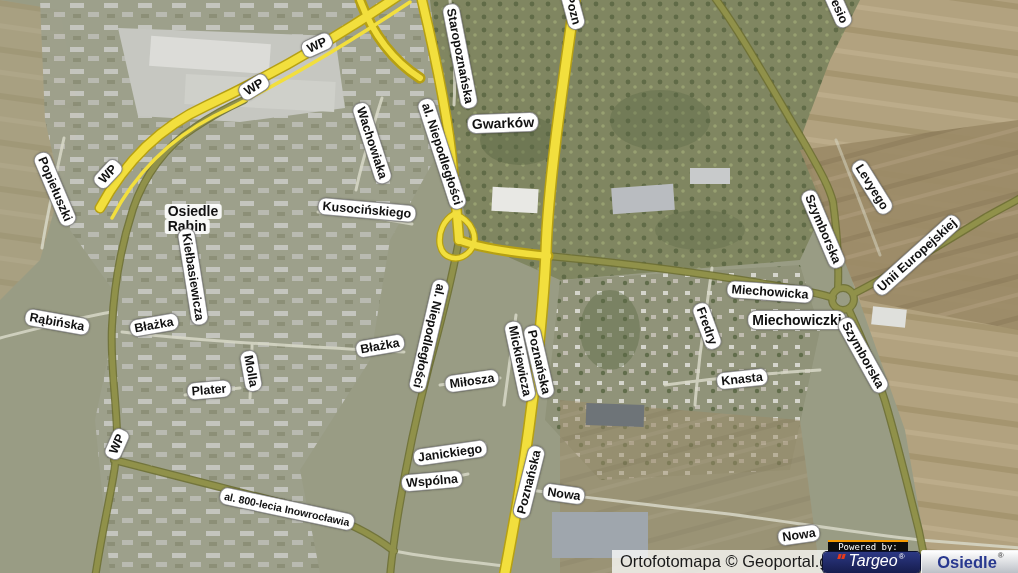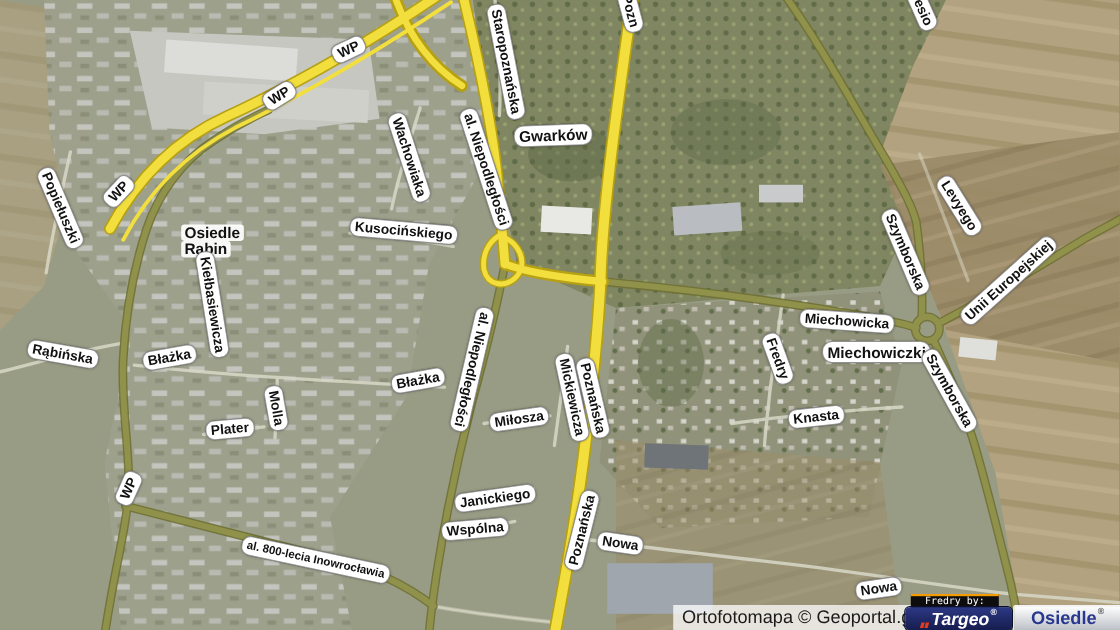--- a/index.html
+++ b/index.html
@@ -25,22 +25,22 @@
     font-size:16.5px;line-height:23px;padding:0 8px;white-space:nowrap;
   }
   .powered{
     position:absolute;left:828px;top:540px;width:80px;height:11px;
     background:#0d0d0d;border-top:2px solid #f59a00;color:#fff;
     font-family:"DejaVu Sans Mono",monospace;font-size:9px;line-height:11px;text-align:center;
   }
   .targeo{
     position:absolute;left:823px;top:552px;width:97px;height:21px;
     background:linear-gradient(#2c3884,#161d4e);border-radius:4px;
-    color:#fff;font-weight:bold;font-style:italic;font-size:16px;
-    display:flex;align-items:flex-end;justify-content:center;
+    color:#fff;font-weight:normal;font-style:italic;font-size:16px;
+    display:flex;align-items:flex-start;justify-content:center;
     box-shadow:0 0 0 1px #0b102e;
   }
   .tg-mark{display:inline-block;position:relative;width:9px;height:9px;margin-right:1px;}
   .tg-mark::before,.tg-mark::after{
     content:"";position:absolute;width:3px;height:5px;background:#e63c1e;transform:skewX(-16deg);top:2px;
   }
   .tg-mark::before{left:0;}
   .tg-mark::after{left:4px;}
   .targeo sup,.automapa sup{font-size:8px;font-style:normal;margin-left:1px;align-self:flex-start;line-height:10px;}
   .automapa{
@@ -229,21 +229,21 @@
       <div class="lbl street" style="left: 432px; top: 481px; transform: translate(-50%, -50%) rotate(-5deg);">Wspólna</div>
       <div class="lbl street" style="left: 564px; top: 494px; transform: translate(-50%, -50%) rotate(8deg);">Nowa</div>
       <div class="lbl street" style="left: 799px; top: 535px; transform: translate(-50%, -50%) rotate(-8deg);">Nowa</div>
     </div>
 
   <div id="attribution">
     <span>Ortofotomapa © Geoportal.gov.pl</span>
   </div>
 
   <div class="powered">
-    <span>Fredry by:</span>
+    <span>Powered by:</span>
   </div>
   <div class="targeo">
     <span class="tg-mark"></span>
     <span>Targeo</span>
     <sup>®</sup>
   </div>
   <div class="automapa">
     <span>Osiedle</span>
     <sup>®</sup>
   </div>

